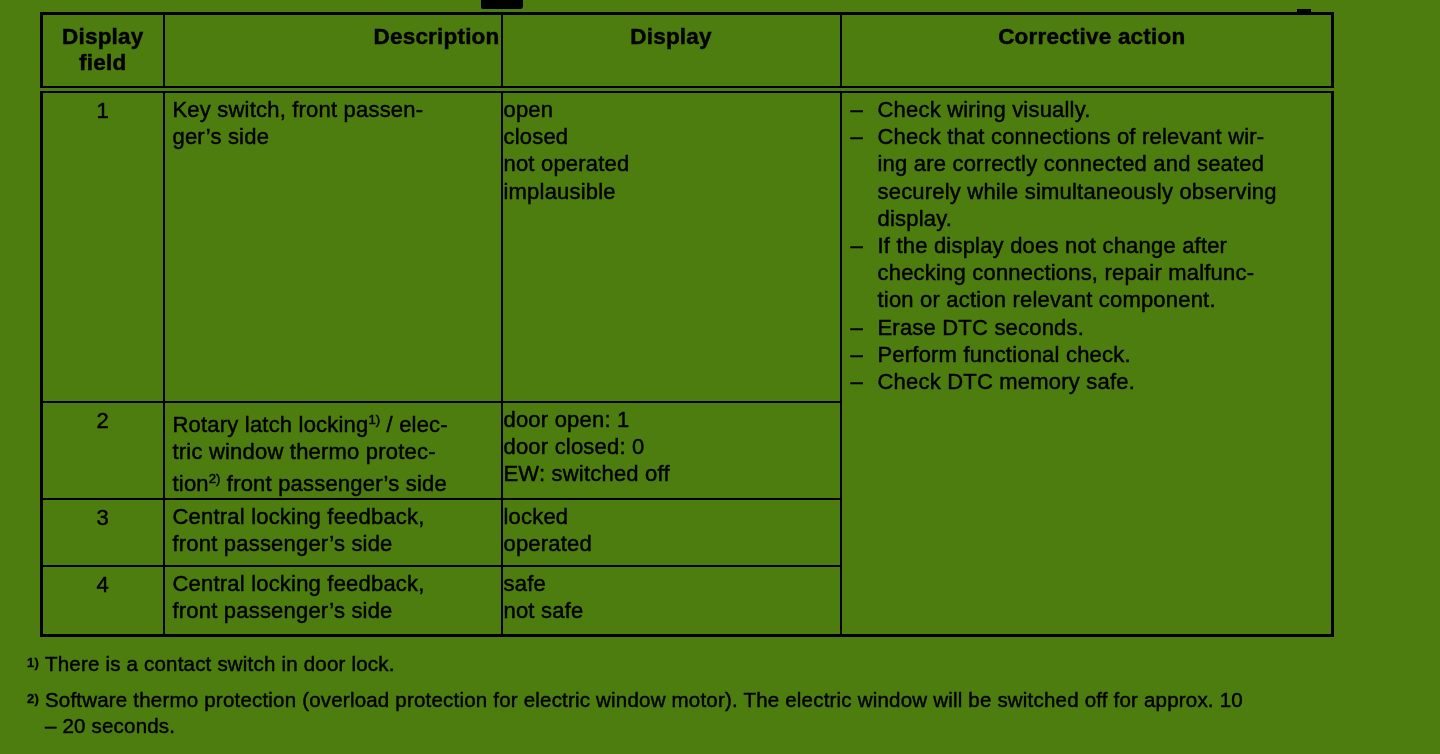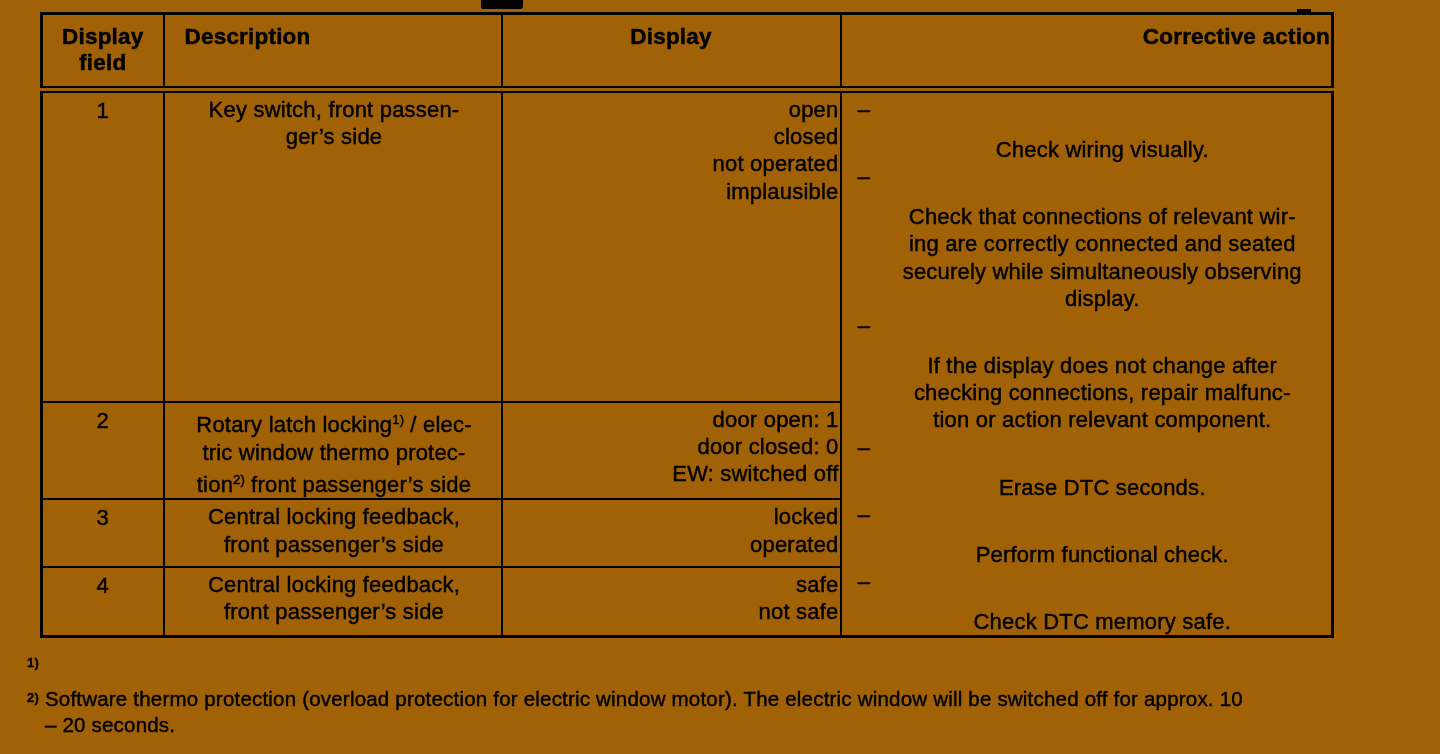--- a/index.html
+++ b/index.html
@@ -1,59 +1,59 @@
 <!DOCTYPE html>
 <html><head>
 <meta charset="utf-8">
 <style>
   html,body{margin:0;padding:0;}
   body{
     width:1440px;height:754px;background:#ffffff;color:#000;
     font-family:"Liberation Sans","DejaVu Sans",sans-serif;
     -webkit-font-smoothing:antialiased;
   }
-  .page{position:relative;width:1440px;height:754px;overflow:hidden;background:#a16207;
+  .page{position:relative;width:1440px;height:754px;overflow:hidden;background:#4d7c0f;
         -webkit-text-stroke:0.45px #000;}
 
   
   .artifact{position:absolute;background:#000;}
   .a1{left:481px;top:0;width:42px;height:9px;border-radius:0 0 3px 2px;}
   .a2{left:1297px;top:9px;width:14px;height:4px;}
 
   
   table.doc{
     position:absolute;left:40px;top:12px;width:1291px;
     border-collapse:collapse;table-layout:fixed;
     border:3px solid #000;
   }
-  .doc th,.doc td{border:2px solid #000;vertical-align:top;overflow:hidden;text-align:center;}
+  .doc th,.doc td{border:2px solid #000;vertical-align:top;overflow:hidden;}
   .doc thead tr{height:76px;}
   .doc thead th{
     border-bottom:7px double #000;
     font-weight:bold;font-size:22.5px;line-height:26px;
     padding-top:9px;letter-spacing:0.2px;
   }
   th.c-field{text-align:center;white-space:pre-line;}
-  th.c-desc{text-align:left;padding-left:20px;}
+  th.c-desc{text-align:right;padding-left:20px;}
   th.c-disp{text-align:center;}
-  th.c-corr{text-align:right;padding-left:12px;}
+  th.c-corr{text-align:center;padding-left:12px;}
 
   .doc td{font-size:22px;line-height:27.2px;letter-spacing:0.2px;}
   td.field{text-align:center;padding-top:4px;}
   td.desc{padding:3px 5px 0 8px;white-space:pre-line;}
-  td.disp{text-align:right;padding-top:3px;white-space:pre-line;}
+  td.disp{text-align:left;padding-top:3px;white-space:pre-line;}
   td.corr{padding:3px 4px 0 9px;}
   tr.r0{height:312px;} tr.r1{height:93px;} tr.r2{height:67px;} tr.r3{height:70px;}
 
   sup{font-size:0.6em;vertical-align:super;letter-spacing:0;}
 
   ul.ca{list-style:none;margin:0;padding:0;}
   ul.ca li{display:flex;align-items:flex-start;}
   ul.ca .dash{flex:none;width:27px;}
-  ul.ca .txt{flex:1;white-space:pre-line;margin-top:40px;}
+  ul.ca .txt{flex:1;white-space:pre-line;}
 
   
   .footnotes{position:absolute;left:27px;top:651px;font-size:20.5px;line-height:26px;letter-spacing:0.2px;}
   .fn{display:flex;align-items:flex-start;margin-bottom:10px;}
   .fn .fnm{flex:none;font-size:13px;padding:0 6px 0 0;margin-top:-1px;font-weight:bold;-webkit-text-stroke:0.3px #000;}
   .fn .fnt{white-space:pre-line;}
 </style>
 </head>
 <body>
 
@@ -143,20 +143,21 @@
 front passenger’s side</span></td>
         <td class="disp">safe
 not safe</td>
       </tr>
     </tbody>
   </table>
 
   <div class="footnotes">
     <div class="fn">
       <span class="fnm">1)</span>
+      <span class="fnt">There is a contact switch in door lock.</span>
     </div>
     <div class="fn">
       <span class="fnm">2)</span>
       <span class="fnt">Software thermo protection (overload protection for electric window motor). The electric window will be switched off for approx. 10
 – 20 seconds.</span>
     </div>
   </div>
 
 </div>
 

